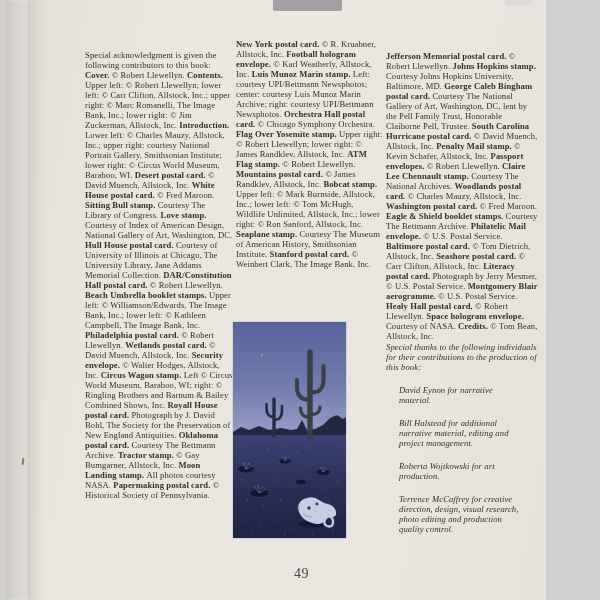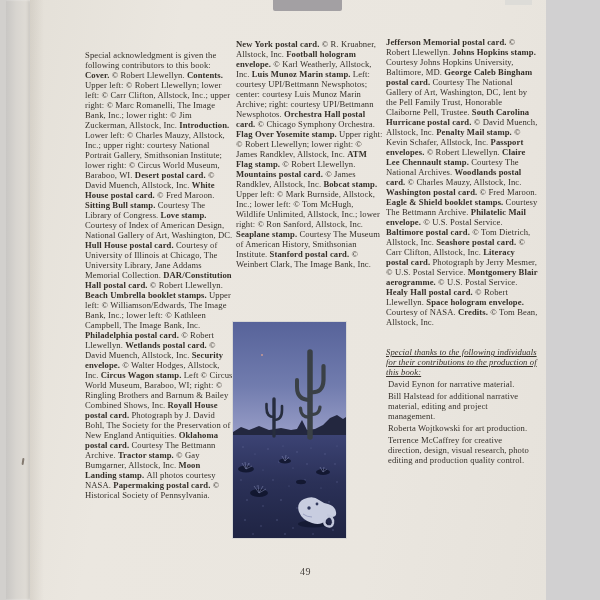--- a/index.html
+++ b/index.html
@@ -36,28 +36,28 @@
     background:#6d6258;transform:rotate(8deg);border-radius:1px;opacity:.8;
   }
   .col{
     position:absolute;width:148px;
     font-size:8.6px;line-height:10px;
     color:#35302a;text-align:left;
     letter-spacing:0.1px;
   }
   #col1{left:85px;top:50px;}
   #col2{left:236px;top:39px;}
-  #col3{left:386px;top:37px;width:153px;}
+  #col3{left:386px;top:51px;width:153px;}
   .seg-b{font-weight:bold;}
   .seg-i{}
-  .thanks{font-style:italic;margin-top:20px;text-decoration:underline;}
-  .prod{margin:2px;}
+  .thanks{font-style:italic;margin-top:1px;}
+  .prod{margin:13px;font-style:italic;}
   .pagenum{
-    position:absolute;left:300px;top:566px;
-    font-size:10px;color:#494440;letter-spacing:.5px;
+    position:absolute;left:294px;top:566px;
+    font-size:14px;color:#494440;letter-spacing:.5px;
   }
   .photo{
     position:absolute;left:233px;top:322px;width:113px;height:216px;
     box-shadow:0 0 0 1px rgba(190,195,200,.45);
   }
   .photo svg{display:block;width:100%;height:100%;}
 </style>
 </head>
 <body>
 

